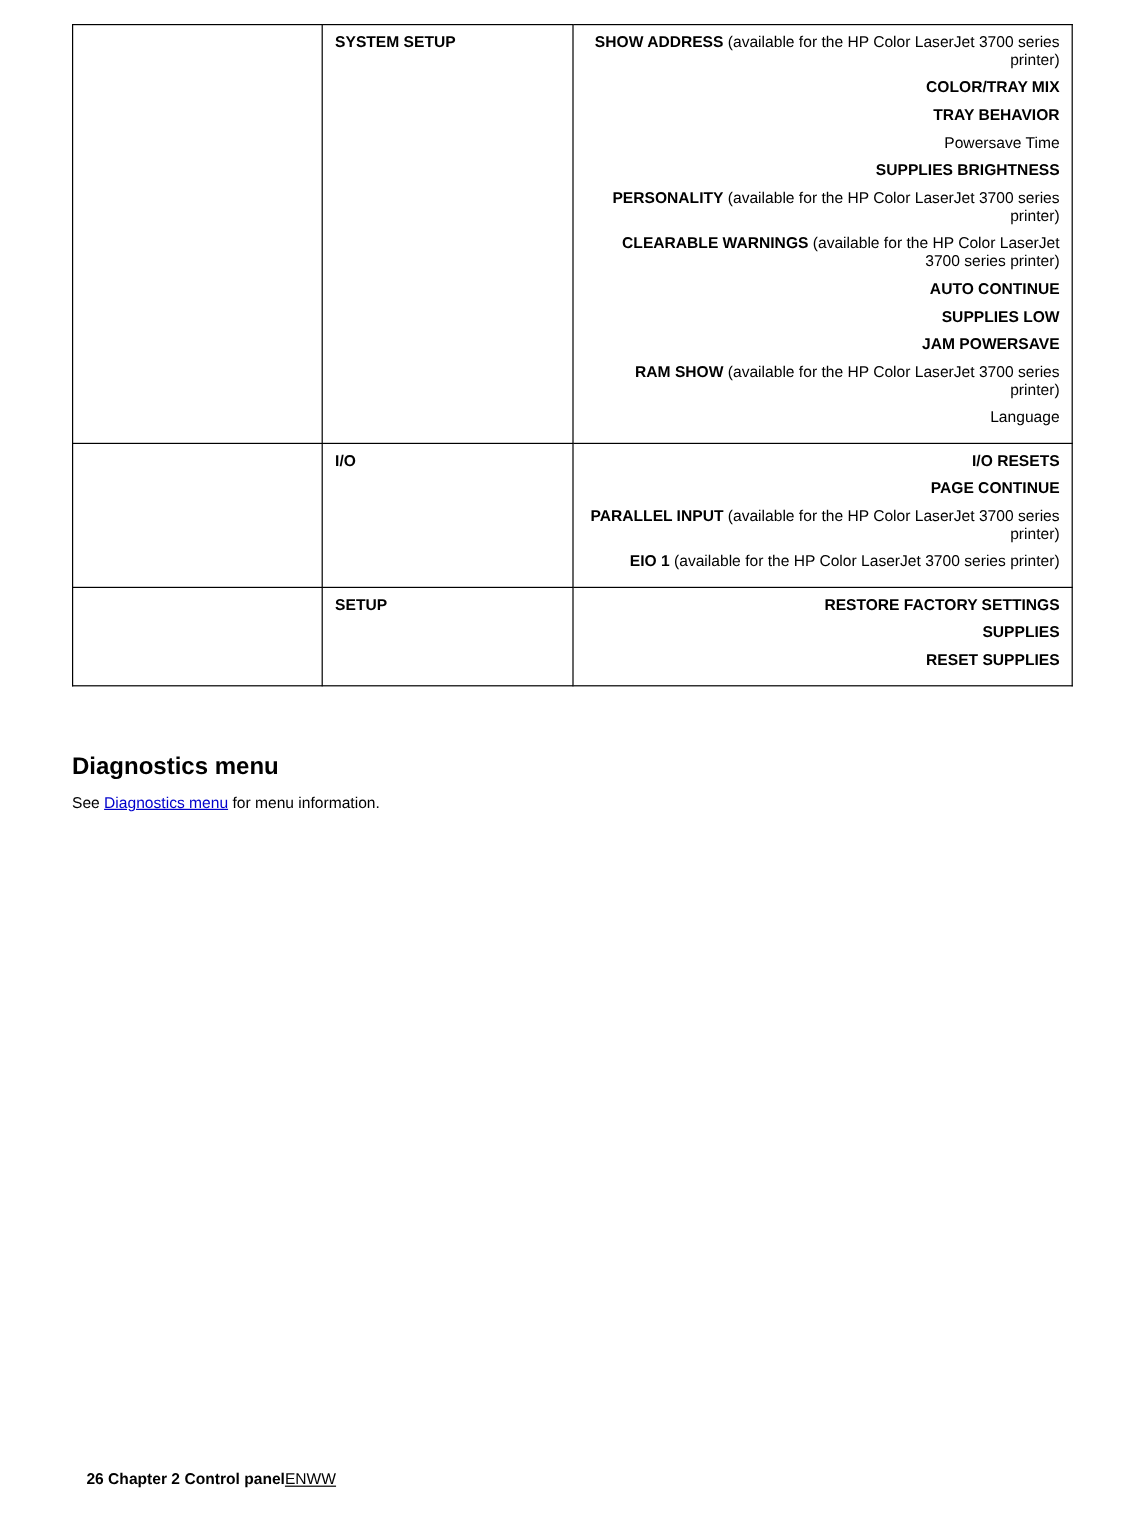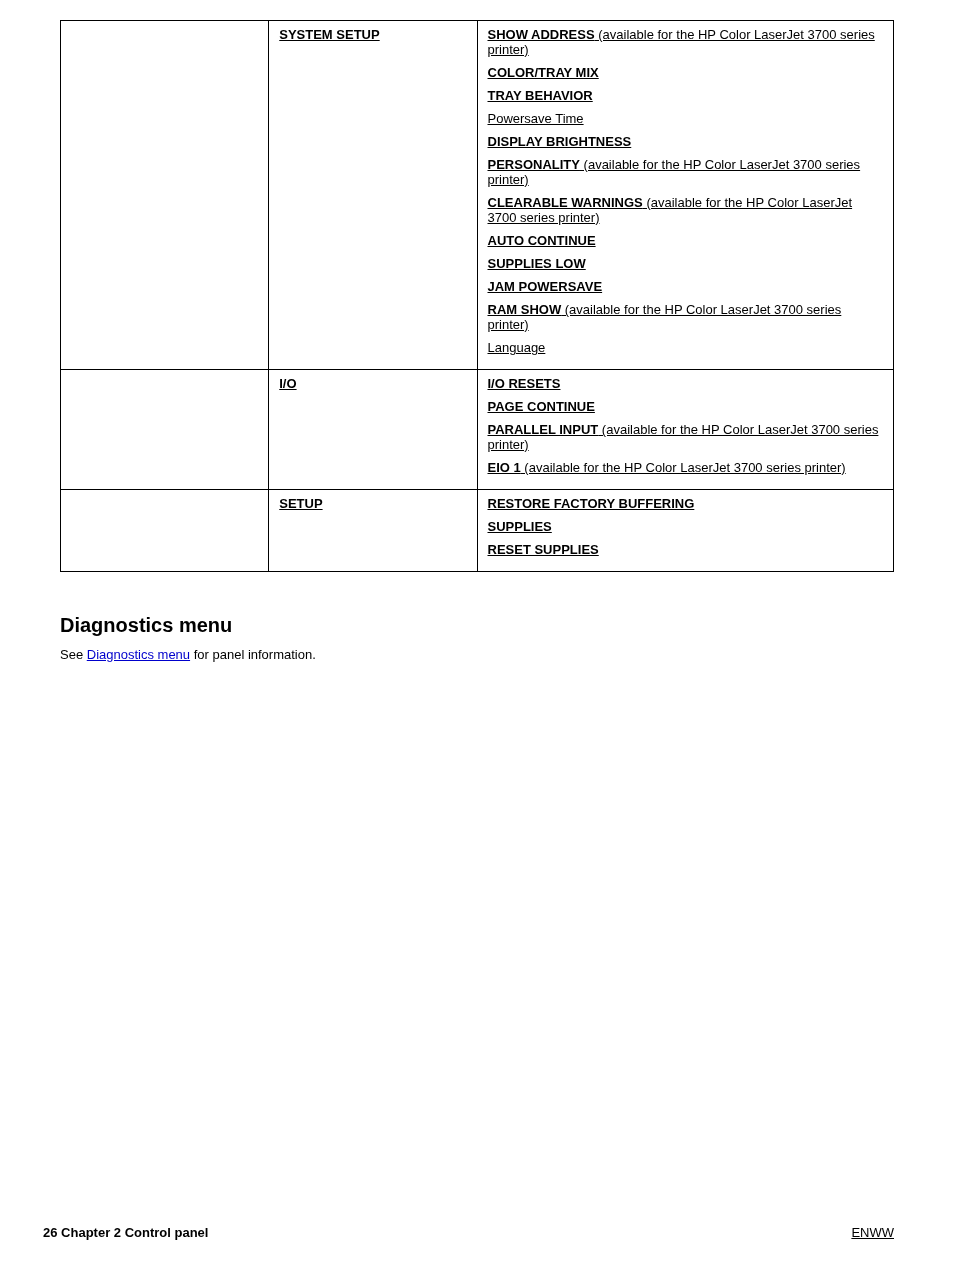--- a/index.html
+++ b/index.html
@@ -19,22 +19,21 @@
 
     .page-content {
       display: flex;
       flex-direction: column;
     }
 
     
     .main-table {
       width: 100%;
       border-collapse: collapse;
-      margin-bottom: 32px;
-      text-decoration: underline;
+      margin-bottom: 46px;
     }
 
     .main-table td {
       border: 1px solid #000;
       padding: 6px 10px;
       vertical-align: top;
     }
 
     .col-1 {
       width: 25%;
@@ -51,20 +50,21 @@
     }
 
     .menu-item {
       font-weight: bold;
       display: block;
       margin-bottom: 4px;
     }
 
     .menu-entry {
       margin-bottom: 8px;
+      text-align: right;
     }
 
     
     .diagnostics-heading {
       font-size: 20px;
       font-weight: bold;
       margin-bottom: 10px;
       margin-top: 10px;
     }
 
@@ -74,24 +74,24 @@
 
     .diagnostics-link {
       color: #0000cc;
       text-decoration: underline;
     }
 
     
     .page-footer {
       position: absolute;
       bottom: 30px;
-      left: 43px;
+      left: 72px;
       right: 60px;
       display: flex;
-      justify-content: space-between;
+      justify-content: flex-start;
       font-size: 13px;
     }
 
     .footer-left {
       font-weight: bold;
     }
 
     .footer-right {
       font-weight: normal;
       text-decoration: underline;
@@ -115,21 +115,21 @@
         <div class="menu-entry">
           <span class="menu-item">COLOR/TRAY MIX</span>
         </div>
         <div class="menu-entry">
           <span class="menu-item">TRAY BEHAVIOR</span>
         </div>
         <div class="menu-entry">
           <span>Powersave Time</span>
         </div>
         <div class="menu-entry">
-          <span class="menu-item">DISPLAY BRIGHTNESS</span>
+          <span class="menu-item">SUPPLIES BRIGHTNESS</span>
         </div>
         <div class="menu-entry">
           <span class="menu-item" style="display:inline">PERSONALITY</span><span> (available for the HP Color LaserJet 3700 series printer)</span>
         </div>
         <div class="menu-entry">
           <span class="menu-item" style="display:inline">CLEARABLE WARNINGS</span><span> (available for the HP Color LaserJet 3700 series printer)</span>
         </div>
         <div class="menu-entry">
           <span class="menu-item">AUTO CONTINUE</span>
         </div>
@@ -165,37 +165,37 @@
           <span class="menu-item" style="display:inline">EIO 1</span><span> (available for the HP Color LaserJet 3700 series printer)</span>
         </div>
       </td>
     </tr>
 
     <tr>
       <td class="col-1"></td>
       <td class="col-2 cell-bold">SETUP</td>
       <td class="col-3">
         <div class="menu-entry">
-          <span class="menu-item">RESTORE FACTORY BUFFERING</span>
+          <span class="menu-item">RESTORE FACTORY SETTINGS</span>
         </div>
         <div class="menu-entry">
           <span class="menu-item">SUPPLIES</span>
         </div>
         <div class="menu-entry">
           <span class="menu-item">RESET SUPPLIES</span>
         </div>
       </td>
     </tr>
   </tbody>
     </table>
 
   <div class="diagnostics-section">
     <h2 class="diagnostics-heading">Diagnostics menu</h2>
     <p class="diagnostics-text">
-      <span>See </span><a href="#" class="diagnostics-link">Diagnostics menu</a><span> for panel information.</span>
+      <span>See </span><a href="#" class="diagnostics-link">Diagnostics menu</a><span> for menu information.</span>
     </p>
   </div>
 
 </div>
 
 <div class="page-footer">
   <span class="footer-left"><span>26</span><span>    Chapter 2   Control panel</span></span>
   <span class="footer-right">ENWW</span>
 </div>
 

